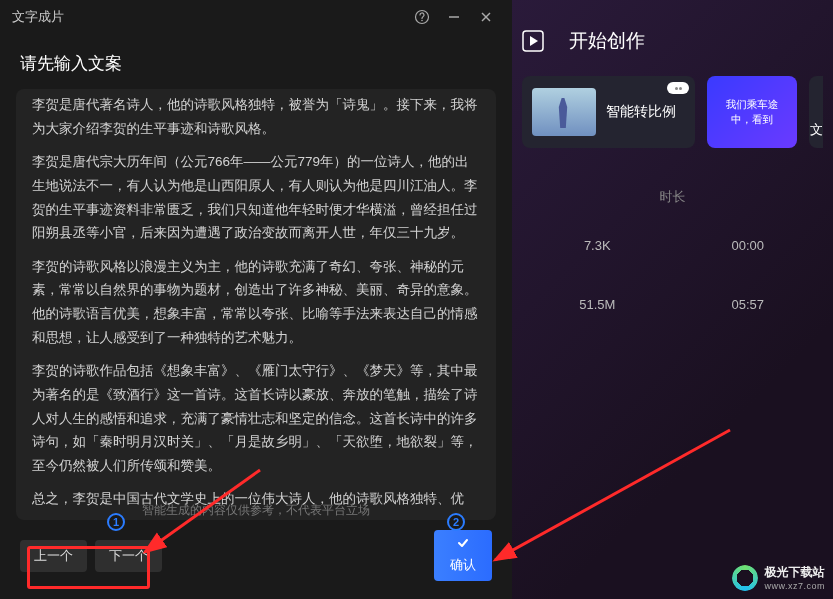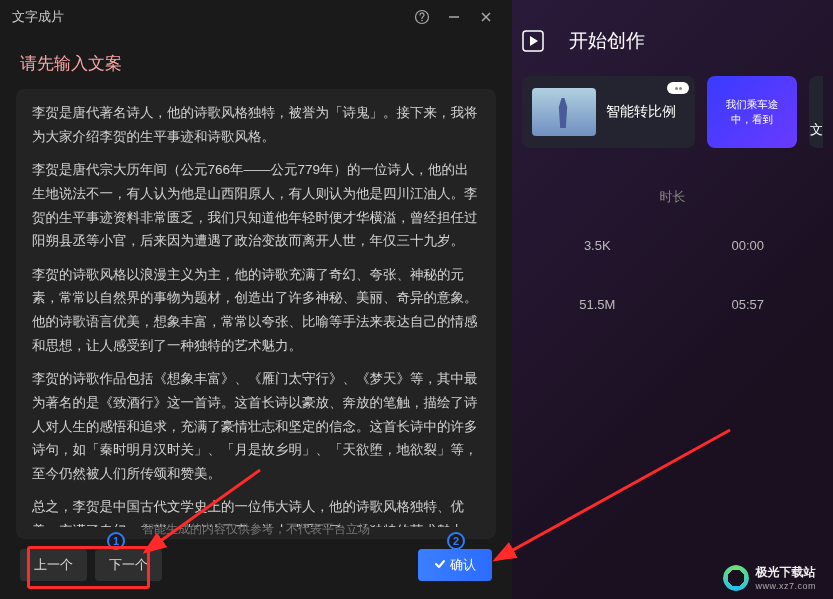--- a/index.html
+++ b/index.html
@@ -42,21 +42,21 @@
       width: 28px; height: 28px;
       display: flex; align-items: center; justify-content: center;
       color: #aaa;
       margin-left: 4px;
       cursor: pointer;
     }
     
     .prompt-header {
       padding: 18px 20px 14px;
       font-size: 17px;
-      color: #fca5a5;
+      color: #ffffff;
       font-weight: 500;
     }
     
     .text-wrap {
       flex: 1;
       margin: 0 16px;
       background: #232323;
       border-radius: 8px;
       padding: 0 16px 12px 16px;
       overflow: hidden;
@@ -99,21 +99,21 @@
     }
     .btn-pri {
       background: #2b6cff;
       background: linear-gradient(90deg, #3b7fff, #2b6cff);
       color: #fff;
       border: none;
       border-radius: 4px;
       padding: 7px 16px;
       font-size: 13px;
       cursor: pointer;
-      display: flex; align-items: center; gap: 4px;
+      display: flex; align-items: center; gap: 4px; flex-direction: column;
     }
     .disclaimer {
       font-size: 12px;
       color: #777;
       text-align: center;
       flex: 1;
     }
     .red-box {
       position: absolute;
       border: 3px solid #ff2a2a;
@@ -199,21 +199,21 @@
     .rp-th div:nth-child(1), .rp-row div:nth-child(1) { flex: 1; text-align: center; }
     .rp-th div:nth-child(2), .rp-row div:nth-child(2) { flex: 1; text-align: center; }
     .rp-row {
       display: flex;
       color: #bbb;
       font-size: 13px;
       padding: 22px 0;
     }
     
     .logo {
-      position: absolute; right: 17px; bottom: 8px;
+      position: absolute; right: 8px; bottom: 8px;
       display: flex; align-items: center; gap: 6px;
     }
     .logo .swirl {
       width: 26px; height: 26px; border-radius: 50%;
       background: conic-gradient(#70e070, #20c0f0, #70e070);
       mask: radial-gradient(circle, transparent 45%, #000 46%);
       -webkit-mask: radial-gradient(circle, transparent 45%, #000 46%);
     }
     .logo .txt .t1 { font-size: 12px; color:#eee; font-weight:600; }
     .logo .txt .t2 { font-size: 9px; color:#aaa; letter-spacing:0.5px; }
@@ -244,21 +244,21 @@
           <line x1="3" y1="3" x2="11" y2="11" stroke="#aaa" stroke-width="1.5"></line>
           <line x1="11" y1="3" x2="3" y2="11" stroke="#aaa" stroke-width="1.5"></line>
         </svg>
     </div>
   </div>
 
   <div class="prompt-header">请先输入文案</div>
 
   <div class="text-wrap">
     <div class="text-content">
-      <p style="margin-top:12px">李贺是唐代著名诗人，他的诗歌风格独特，被誉为「诗鬼」。接下来，我将为大家介绍李贺的生平事迹和诗歌风格。</p>
+      <p style="margin-top:4px">李贺是唐代著名诗人，他的诗歌风格独特，被誉为「诗鬼」。接下来，我将为大家介绍李贺的生平事迹和诗歌风格。</p>
       <p>李贺是唐代宗大历年间（公元766年——公元779年）的一位诗人，他的出生地说法不一，有人认为他是山西阳原人，有人则认为他是四川江油人。李贺的生平事迹资料非常匮乏，我们只知道他年轻时便才华横溢，曾经担任过阳朔县丞等小官，后来因为遭遇了政治变故而离开人世，年仅三十九岁。</p>
       <p>李贺的诗歌风格以浪漫主义为主，他的诗歌充满了奇幻、夸张、神秘的元素，常常以自然界的事物为题材，创造出了许多神秘、美丽、奇异的意象。他的诗歌语言优美，想象丰富，常常以夸张、比喻等手法来表达自己的情感和思想，让人感受到了一种独特的艺术魅力。</p>
       <p>李贺的诗歌作品包括《想象丰富》、《雁门太守行》、《梦天》等，其中最为著名的是《致酒行》这一首诗。这首长诗以豪放、奔放的笔触，描绘了诗人对人生的感悟和追求，充满了豪情壮志和坚定的信念。这首长诗中的许多诗句，如「秦时明月汉时关」、「月是故乡明」、「天欲堕，地欲裂」等，至今仍然被人们所传颂和赞美。</p>
       <p>总之，李贺是中国古代文学史上的一位伟大诗人，他的诗歌风格独特、优美，充满了奇幻、夸张、神秘的元素，让人感受到了一种独特的艺术魅力。他的生平事迹和诗歌作品，都值得我们深入研究和探讨。</p>
     </div>
   </div>
 
   <div class="footer-row">
     <div style="position:absolute; left:107px; top:-7px;" class="badge-circle">1</div>
     <div style="position:absolute; right:47px; top:-7px;" class="badge-circle">2</div>
@@ -305,21 +305,21 @@
       <div class="small">我们乘车途中，看到</div>
     </div>
     <div class="rp-partial">文</div>
   </div>
 
   <div class="rp-table">
     <div class="rp-th">
       <div>时长</div>
     </div>
     <div class="rp-row">
-      <div>3.5K</div>
+      <div>7.3K</div>
       <div>00:00</div>
     </div>
     <div class="rp-row">
       <div>51.5M</div>
       <div>05:57</div>
     </div>
   </div>
 
   <div class="logo">
     <div class="swirl"></div>

